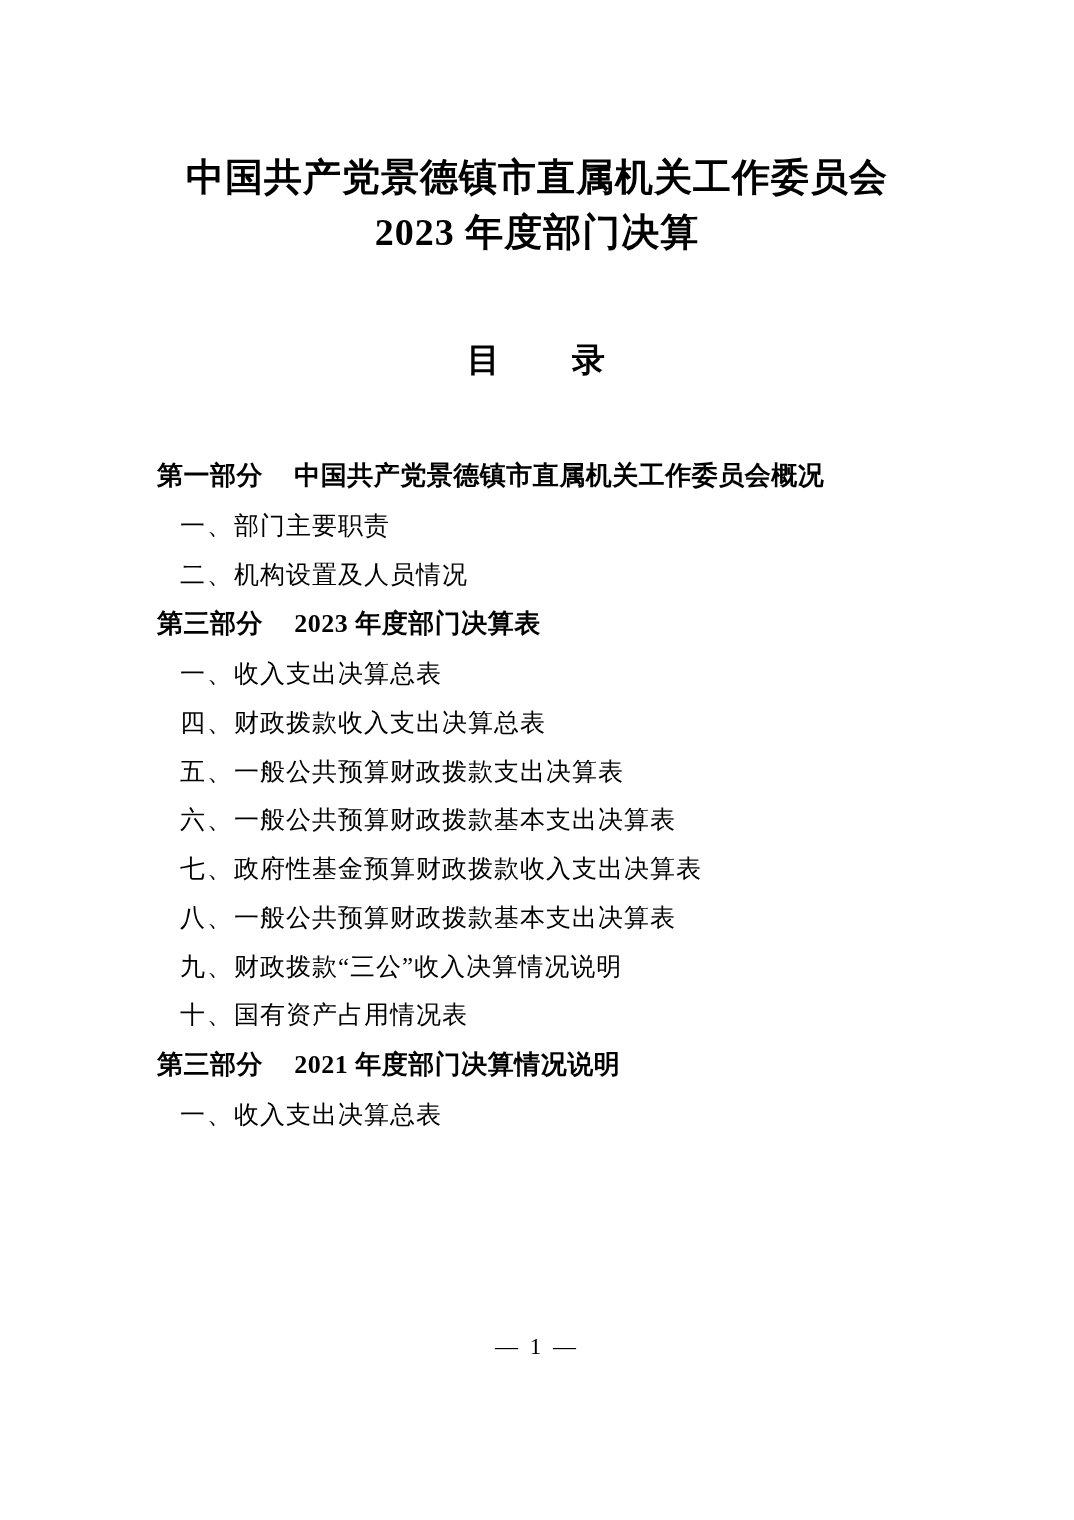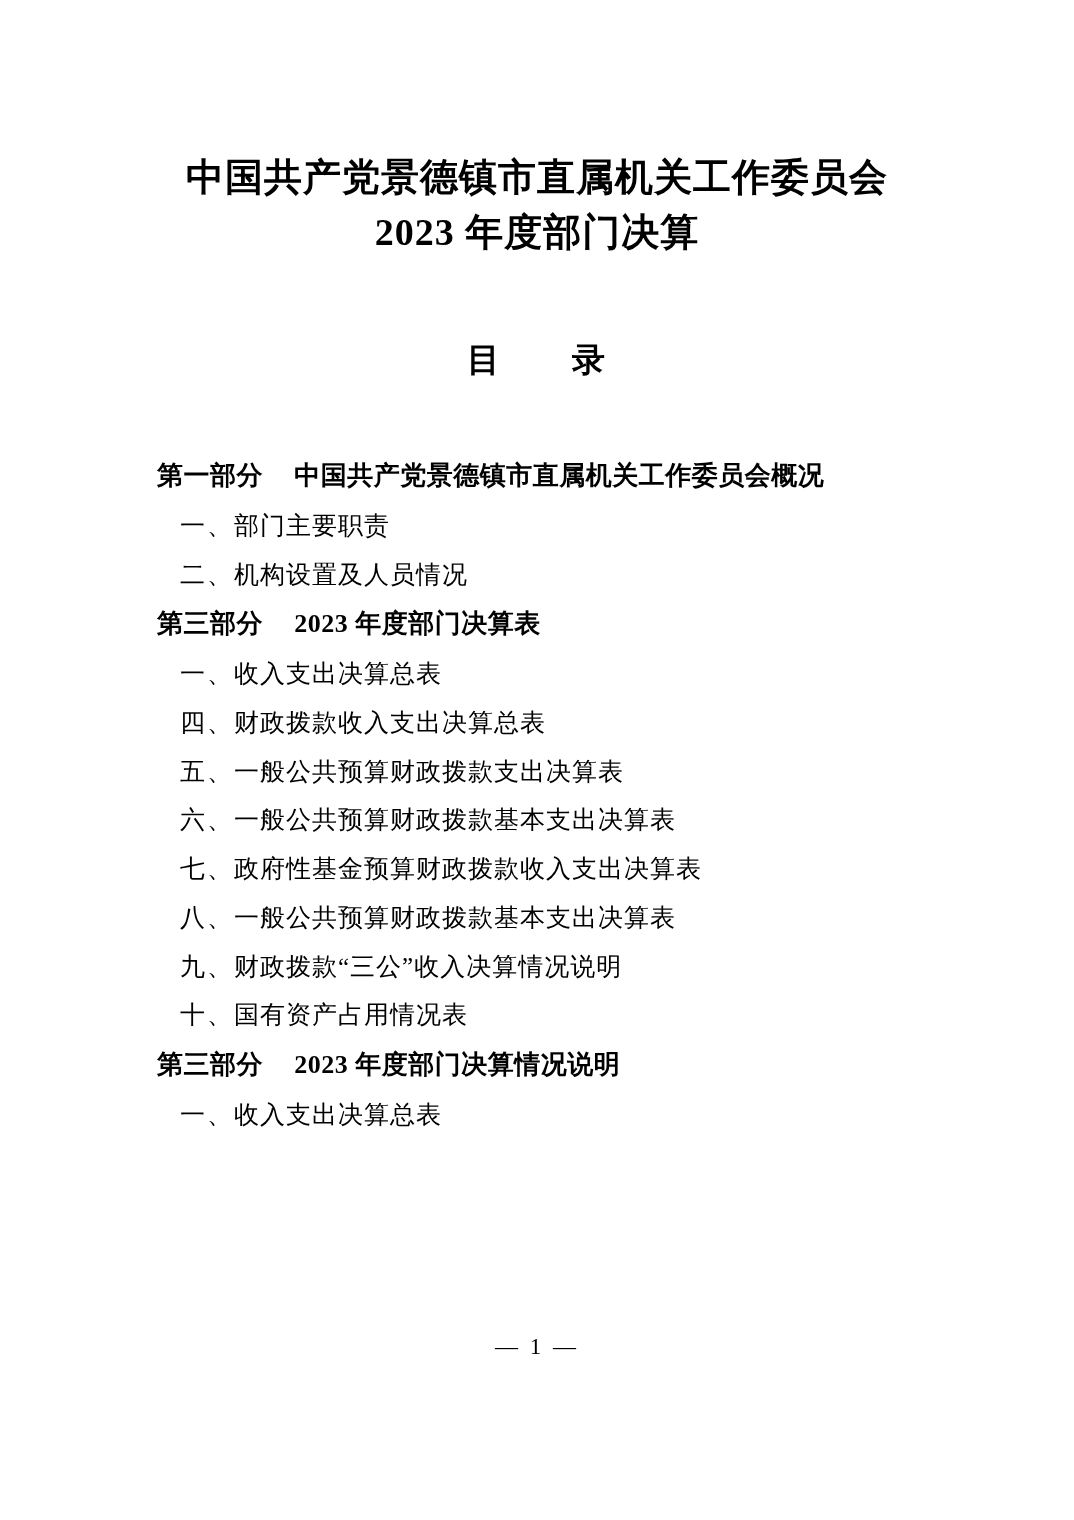--- a/index.html
+++ b/index.html
@@ -132,21 +132,21 @@
 
     <div class="toc-item">
       <span class="num">九、</span><span>财政拨款“三公”收入决算情况说明</span>
     </div>
 
     <div class="toc-item">
       <span class="num">十、</span><span>国有资产占用情况表</span>
     </div>
 
     <div class="toc-part">
-      <span>第三部分</span><span class="gap"></span><span>2023 年度部门决算情况说明</span>
+      <span>第三部分</span><span class="gap"></span><span>2021 年度部门决算情况说明</span>
     </div>
 
     <div class="toc-item">
       <span class="num">一、</span><span>收入支出决算总表</span>
     </div>
 
   </div>
 
   <div class="page-number">— 1 —</div>
 

